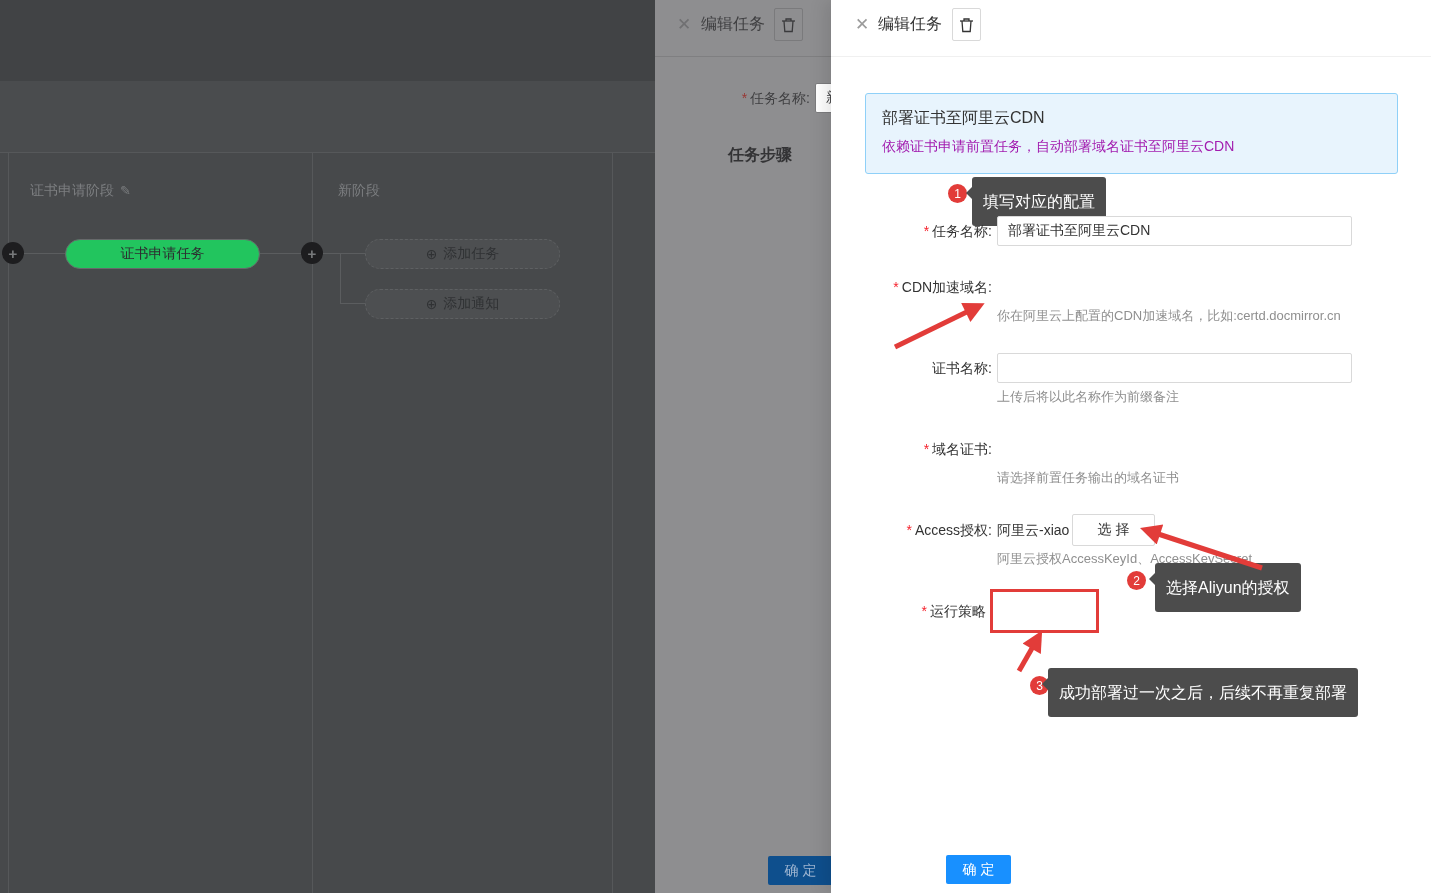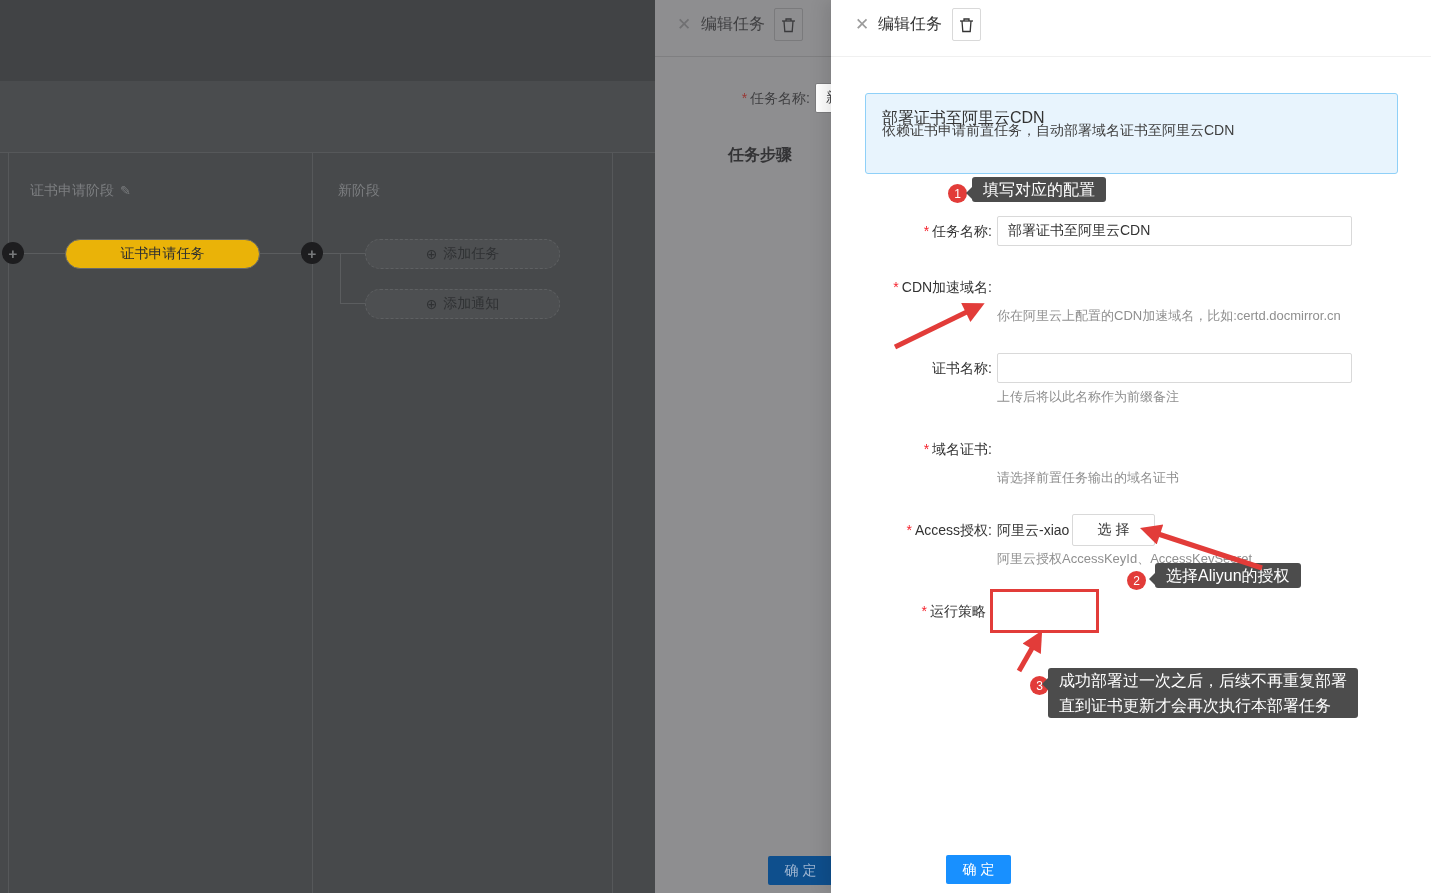--- a/index.html
+++ b/index.html
@@ -9,21 +9,21 @@
 
   
   .bg-header    { position:absolute; left:0; top:0; width:1431px; height:81px; background:#414345; }
   .bg-toolbar   { position:absolute; left:0; top:81px; width:1431px; height:71px; background:#4a4c4e; }
   .bg-canvas    { position:absolute; left:0; top:152px; width:655px; height:741px; background:#47494b; border-top:1px solid #56585a; }
   .col-line     { position:absolute; top:152px; width:1px; height:741px; background:#56585a; }
   .stage-title  { position:absolute; top:182px; font-size:14px; color:#7c7e80; }
   .pencil       { font-size:13px; color:#7c7e80; margin-left:6px; }
   .pill         { position:absolute; height:30px; border-radius:15px; font-size:14px;
                   display:flex; align-items:center; justify-content:center; }
-  .pill.solid   { background:#eab308; border:1px solid #67696b; color:#2c2e30; }
+  .pill.solid   { background:#22c55e; border:1px solid #67696b; color:#2c2e30; }
   .pill.dashed  { background:#4d4f51; border:1px dashed #5e6062; color:#303234; }
   .plus-node    { position:absolute; width:22px; height:22px; border-radius:50%; background:#1d1d1f;
                   color:#77797b; font-size:15px; font-weight:bold; display:flex; align-items:center; justify-content:center; }
   .connector    { position:absolute; background:#5b5d5f; }
 
   
   #drawer1 { position:absolute; left:655px; top:0; width:600px; height:893px; background:#8e8e90; }
   .d1-header { position:absolute; left:0; top:0; width:100%; height:57px; border-bottom:1px solid #7f7f81; }
   .d1-close  { position:absolute; left:22px; top:14px; font-size:17px; color:#707072; }
   .d1-title  { position:absolute; left:46px; top:14px; font-size:16px; color:#3f3f41; }
@@ -42,41 +42,41 @@
              box-shadow:-6px 0 16px rgba(0,0,0,0.10); }
   .d2-header { position:absolute; left:0; top:0; width:100%; height:57px; border-bottom:1px solid #f0f0f0; }
   .d2-close  { position:absolute; left:24px; top:14px; font-size:17px; color:#9b9b9b; cursor:pointer; }
   .d2-title  { position:absolute; left:47px; top:14px; font-size:16px; color:#333333; }
   .d2-trash  { position:absolute; left:121px; top:8px; width:29px; height:33px; border:1px solid #d9d9d9;
                border-radius:2px; background:#fff; display:flex; align-items:center; justify-content:center; cursor:pointer; }
 
   .info-box  { position:absolute; left:34px; top:93px; width:533px; height:81px; background:#e8f4fd;
                border:1px solid #8fd0f8; border-radius:3px; }
   .info-title{ position:absolute; left:16px; top:14px; font-size:16px; color:#333333; }
-  .info-desc { position:absolute; left:16px; top:28px; font-size:14px; color:#404040; }
+  .info-desc { position:absolute; left:16px; top:44px; font-size:14px; color:#a21caf; }
 
   .frow-label { position:absolute; width:161px; text-align:right; font-size:14px; color:#333333; }
   .req  { color:#f5222d; margin-right:3px; }
   .tinput { position:absolute; left:166px; width:355px; height:30px; border:1px solid #d9d9d9; border-radius:2px;
             font-size:14px; color:#333333; padding:5px 10px; background:#fff;
             font-family:"Liberation Sans","DejaVu Sans",sans-serif; }
   .tselect { position:absolute; left:166px; width:355px; height:30px; border:1px solid #d9d9d9; border-radius:2px;
              background:#fff; font-size:14px; color:#333333; display:flex; align-items:center; padding:0 28px 0 11px; cursor:pointer; }
   .chev { position:absolute; right:12px; top:11px; width:8px; height:8px; border-right:1px solid #bfbfbf;
           border-bottom:1px solid #bfbfbf; transform:rotate(45deg) scale(1,.8); }
   .hint { position:absolute; left:166px; font-size:13px; color:#8f8f8f; }
   .plain-val { position:absolute; left:166px; font-size:14px; color:#333333; }
   .sel-btn { position:absolute; left:241px; width:83px; height:32px; border:1px solid #d9d9d9; border-radius:2px;
              background:#fff; font-size:14px; color:#333333; cursor:pointer;
              font-family:"Liberation Sans","DejaVu Sans",sans-serif; }
 
   .num-badge { position:absolute; width:19px; height:19px; border-radius:50%; background:#e23c39; color:#fff;
                font-size:12px; display:flex; align-items:center; justify-content:center; }
   .tooltip { position:absolute; background:#4c4c4c; color:#ffffff; font-size:16px; border-radius:3px;
-             padding:0 11px; line-height:25px; white-space:nowrap; }
+             padding:12px 11px; line-height:25px; white-space:nowrap; }
   .tooltip .notch { position:absolute; left:-6px; top:10px; width:0; height:0;
                     border-top:6px solid transparent; border-bottom:6px solid transparent; border-right:6px solid #4c4c4c; }
   .red-box { position:absolute; left:159px; top:589px; width:109px; height:44px; border:3px solid #e23c39; }
 
   .d2-ok { position:absolute; left:115px; top:855px; width:65px; height:29px; background:#1890ff; color:#ffffff;
            font-size:14px; border:none; border-radius:2px; cursor:pointer;
            font-family:"Liberation Sans","DejaVu Sans",sans-serif; }
   svg.arrows { position:absolute; left:0; top:0; width:600px; height:893px; pointer-events:none; }
 </style>
 </head>
@@ -205,21 +205,20 @@
 
     <div class="frow-label" style="top:603px;width:155px">
       <span class="req">*</span><span>运行策略</span>
     </div>
     <div class="red-box"></div>
 
     <div class="num-badge" style="left:199px;top:676px">3</div>
     <div class="tooltip" style="left:217px;top:668px">
       <span class="notch"></span>
       <div>成功部署过一次之后，后续不再重复部署</div>
-      <div>直到证书更新才会再次执行本部署任务</div>
     </div>
 
     <svg class="arrows">
       <defs>
         <marker id="ah" viewBox="0 0 10 10" refX="7" refY="5" markerWidth="4.6" markerHeight="4.2" orient="auto-start-reverse">
           <path d="M0,0 L10,5 L0,10 z" fill="#e23c39"></path>
         </marker>
       </defs>
       <line x1="64" y1="347" x2="148" y2="306" stroke="#e23c39" stroke-width="5" marker-end="url(#ah)"></line>
       <line x1="431" y1="568" x2="315" y2="530" stroke="#e23c39" stroke-width="5" marker-end="url(#ah)"></line>

